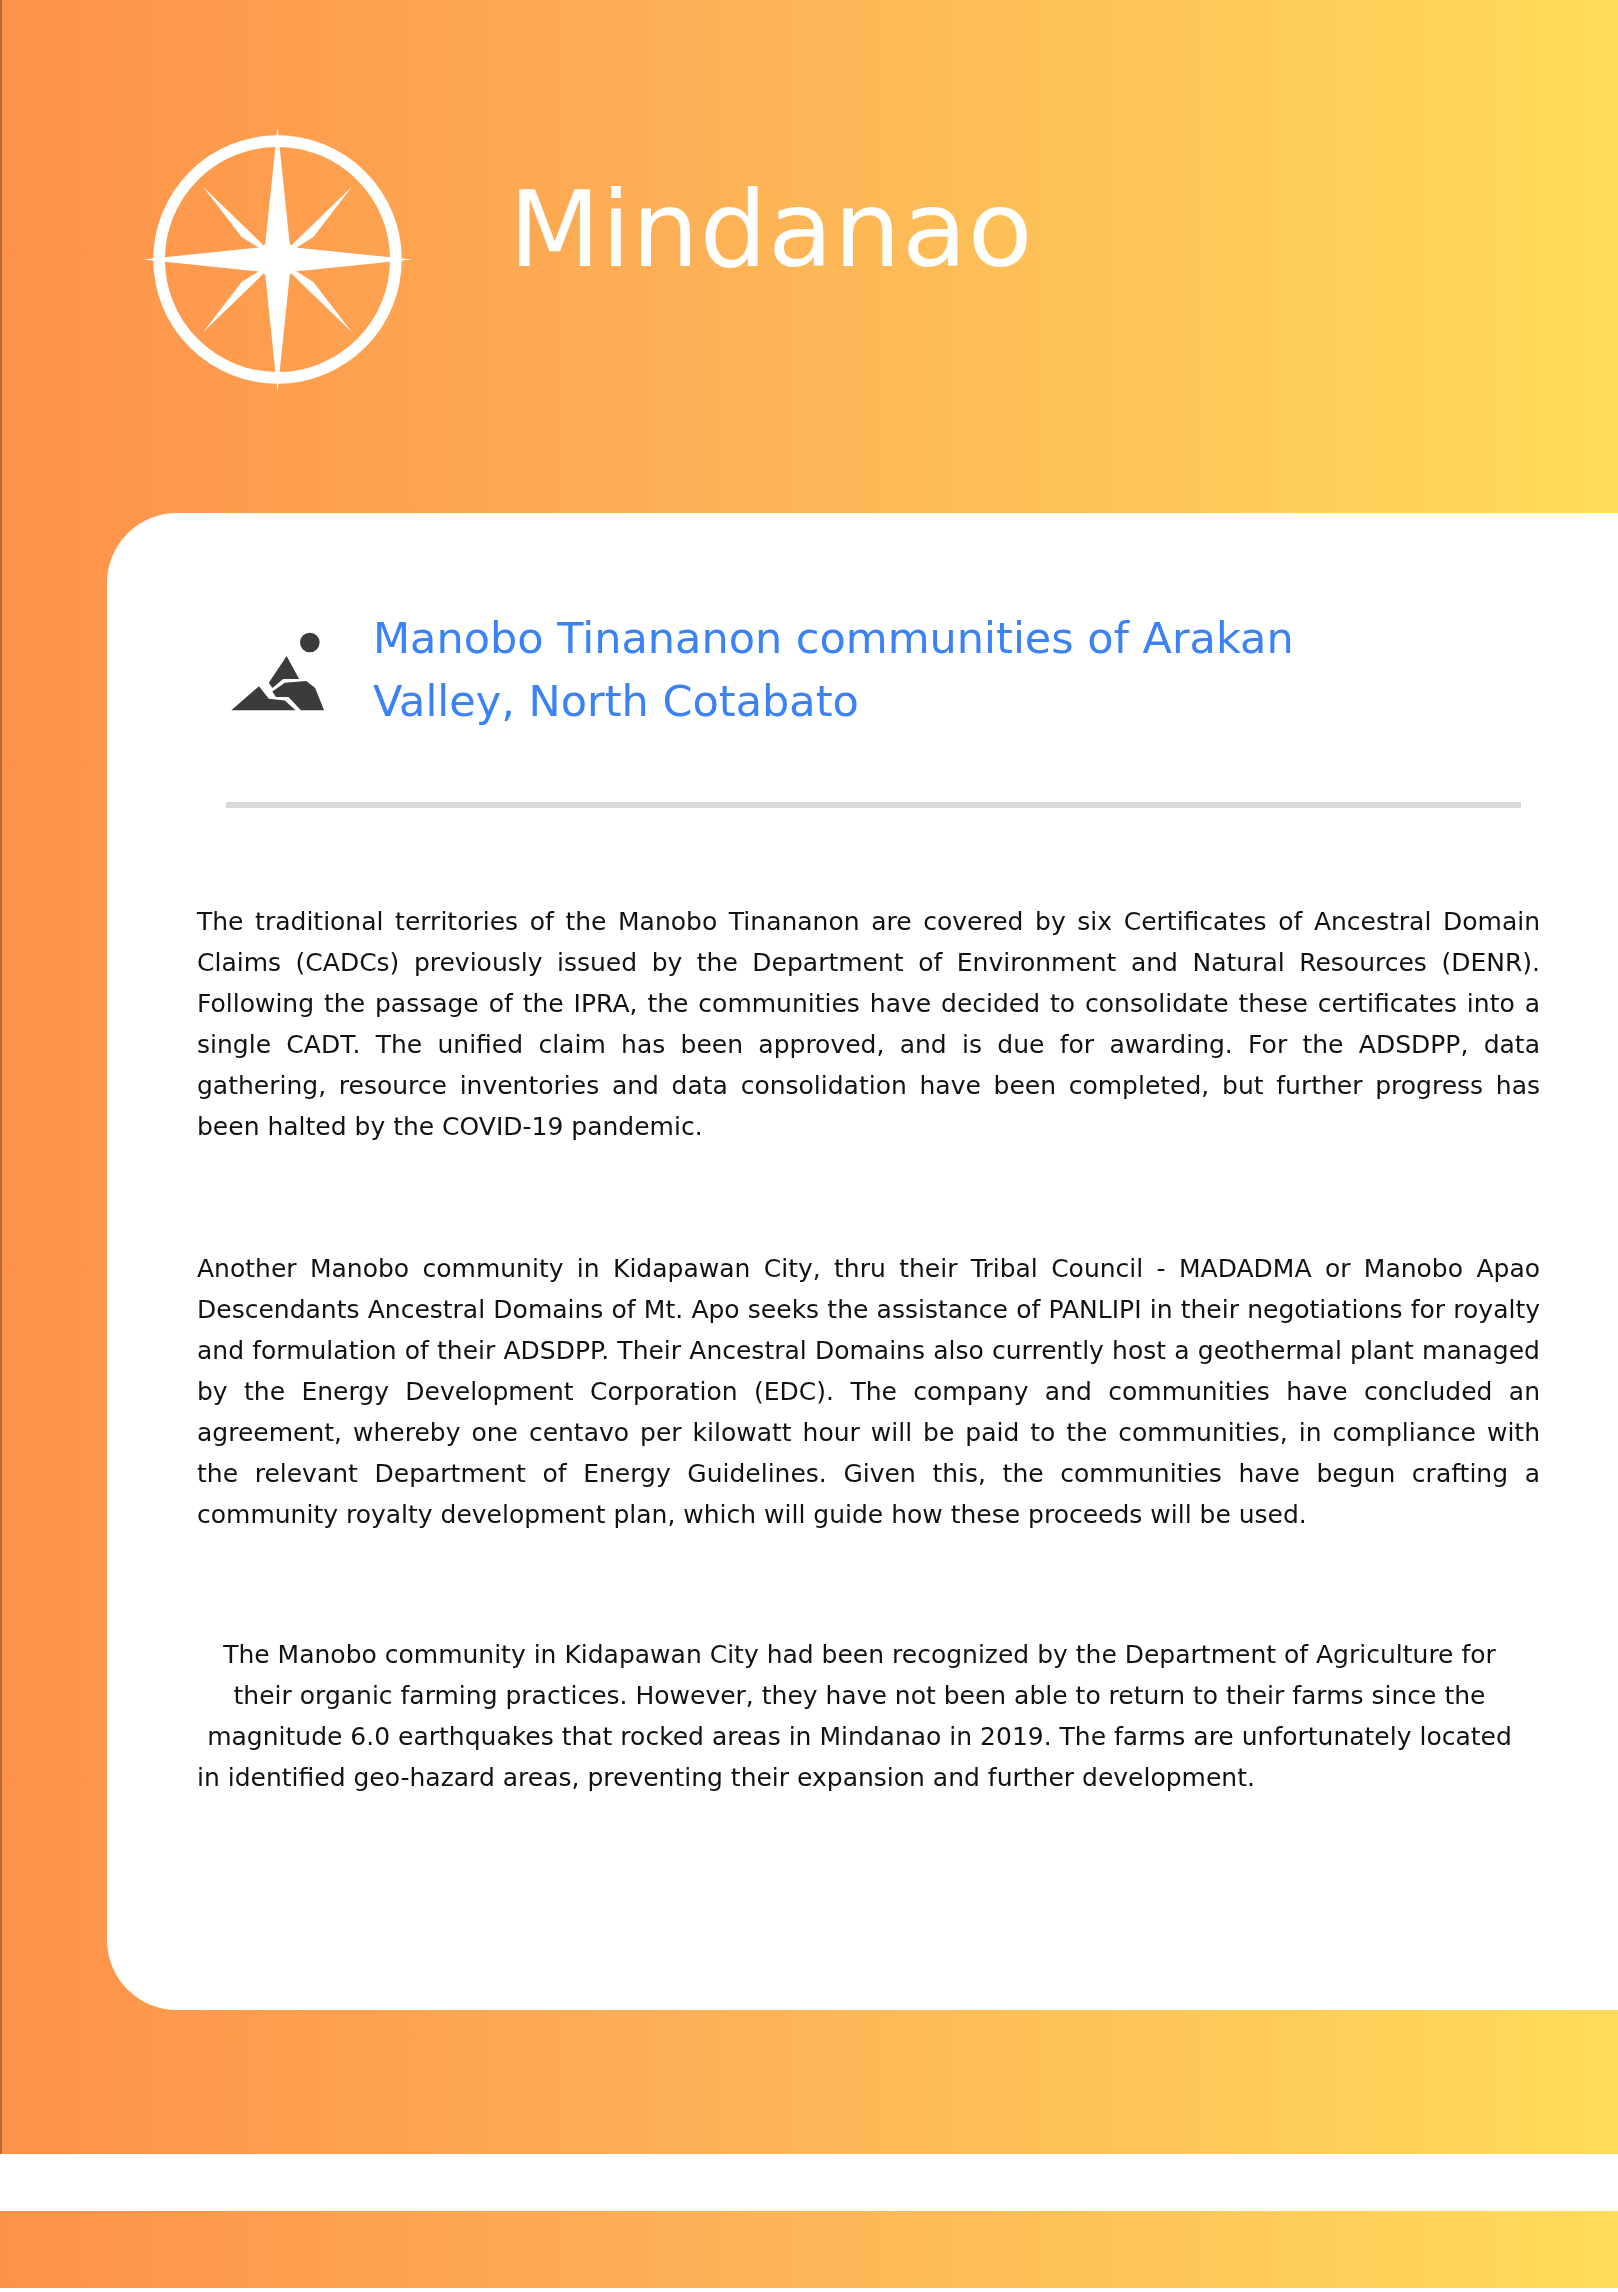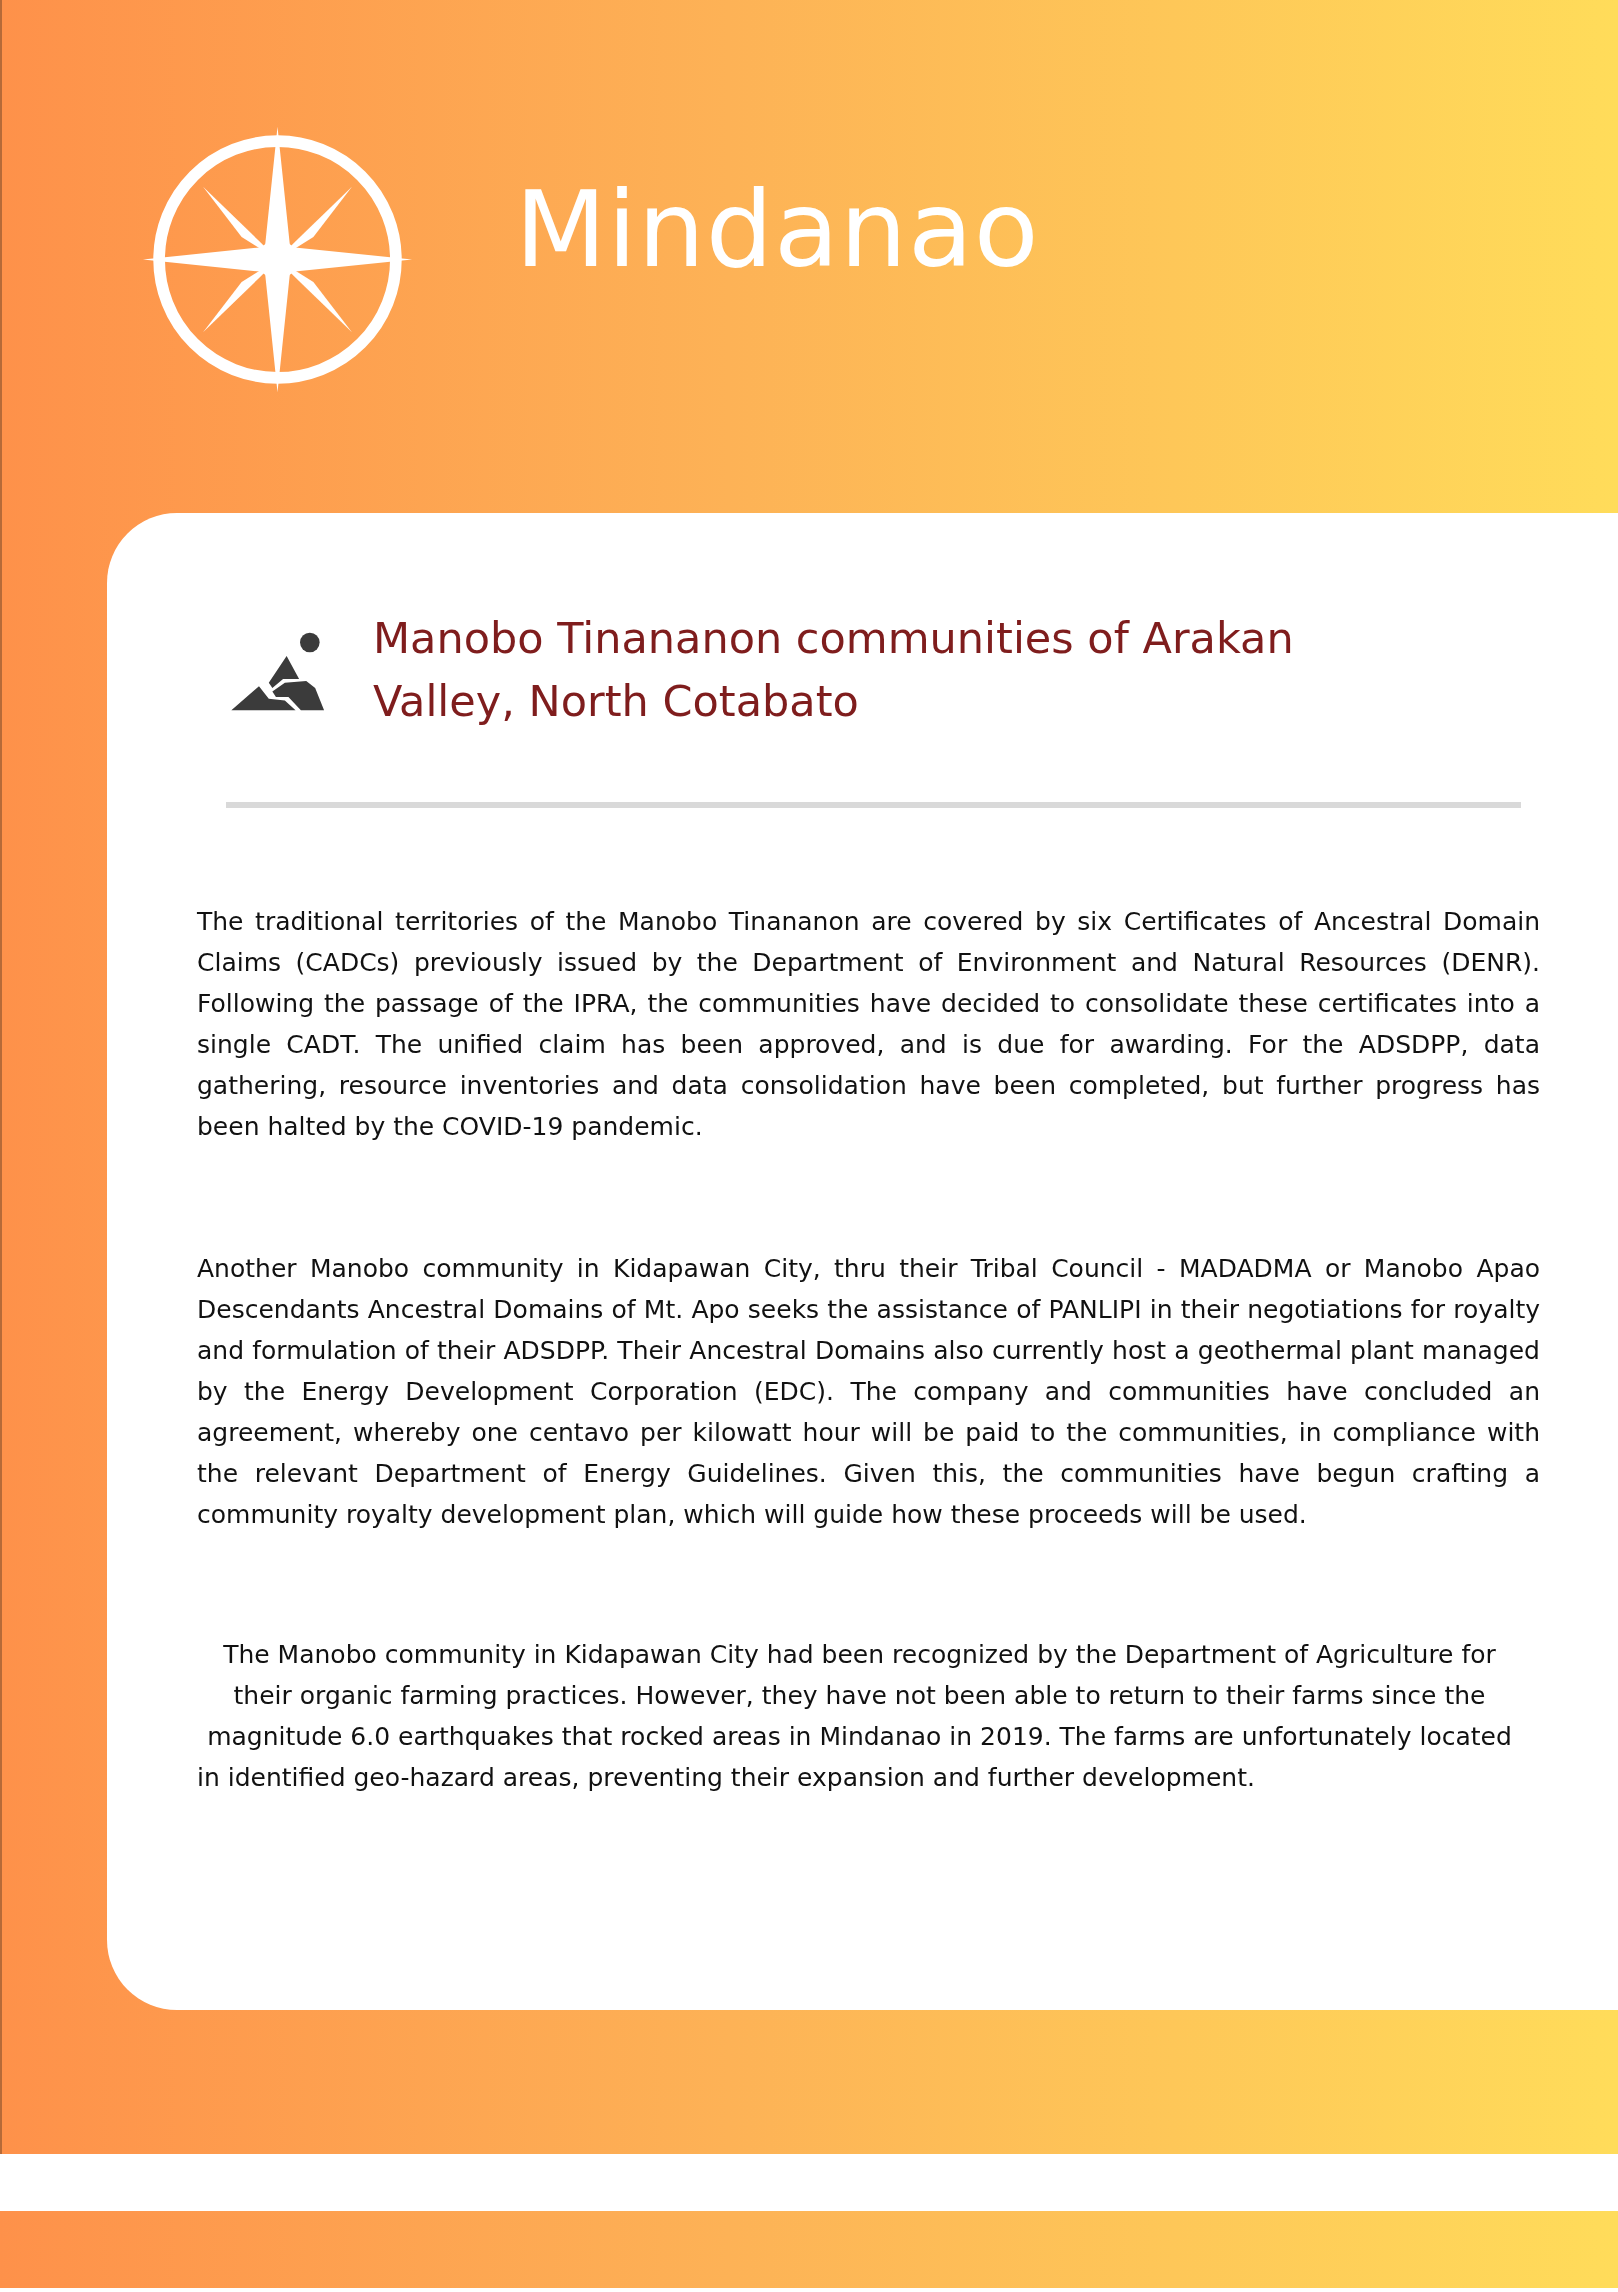--- a/index.html
+++ b/index.html
@@ -12,31 +12,31 @@
   #header-bg { position: absolute; left: 0; top: 0; width: 1618px; height: 2154px; }
   #left-edge { position: absolute; left: 0; top: 0; width: 1.8px; height: 2293px; background: #7a4a2a; opacity: .55; }
   #white-stripe { position: absolute; left: 0; top: 2154px; width: 1618px; height: 57px; background: #ffffff; }
   #bottom-band { position: absolute; left: 0; top: 2211px; width: 1618px; height: 77px; }
   #bottom-white { position: absolute; left: 0; top: 2288px; width: 1618px; height: 4.5px; background:#fff; }
 
   #compass { position: absolute; left: 134px; top: 116px; width: 287px; height: 287px; }
   #region-title {
     position: absolute; left: 509px; top: 177px;
     font-size: 106px; color: #ffffff; letter-spacing: 0.9px;
-    font-family: "DejaVu Sans", sans-serif; line-height: 1; margin-left: 6px;
+    font-family: "DejaVu Sans", sans-serif; line-height: 1;
   }
 
   #card {
     position: absolute; left: 107px; top: 513px; width: 1511px; height: 1497px;
     background: #ffffff; border-top-left-radius: 70px; border-bottom-left-radius: 70px;
   }
   #mountain { position: absolute; left: 226px; top: 618px; width: 107px; height: 99px; }
   #subtitle {
     position: absolute; left: 373px; top: 607px; width: 1057px;
-    font-size: 43px; line-height: 63px; color: #7f1d1d;
+    font-size: 43px; line-height: 63px; color: #3b82f6;
     font-family: "DejaVu Sans", sans-serif;
   }
   #divider { position: absolute; left: 226px; top: 802px; width: 1295px; height: 6.3px; background: #d9d9d9; }
 
   .para {
     position: absolute; left: 197px; width: 1343px;
     font-family: "DejaVu Sans", sans-serif;
     font-size: 25px; line-height: 41px; color: #111111;
     text-align: justify; text-align-last: left;
     transform-origin: left top;

